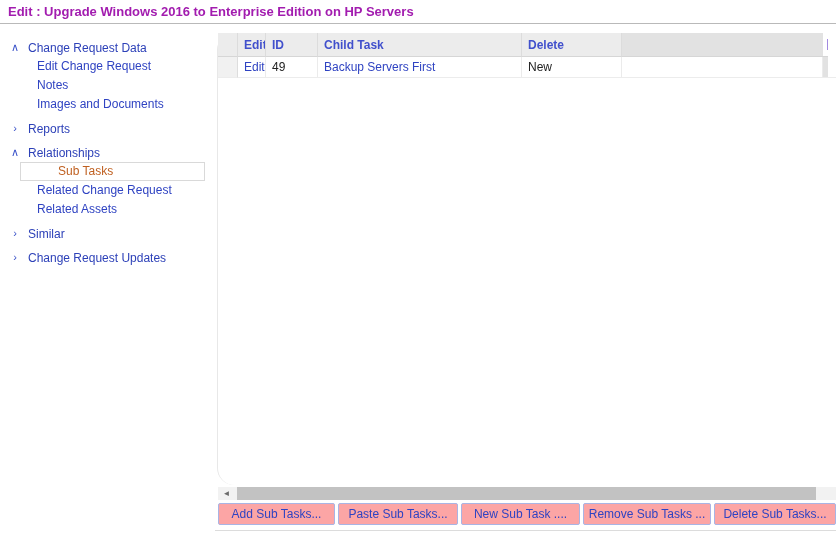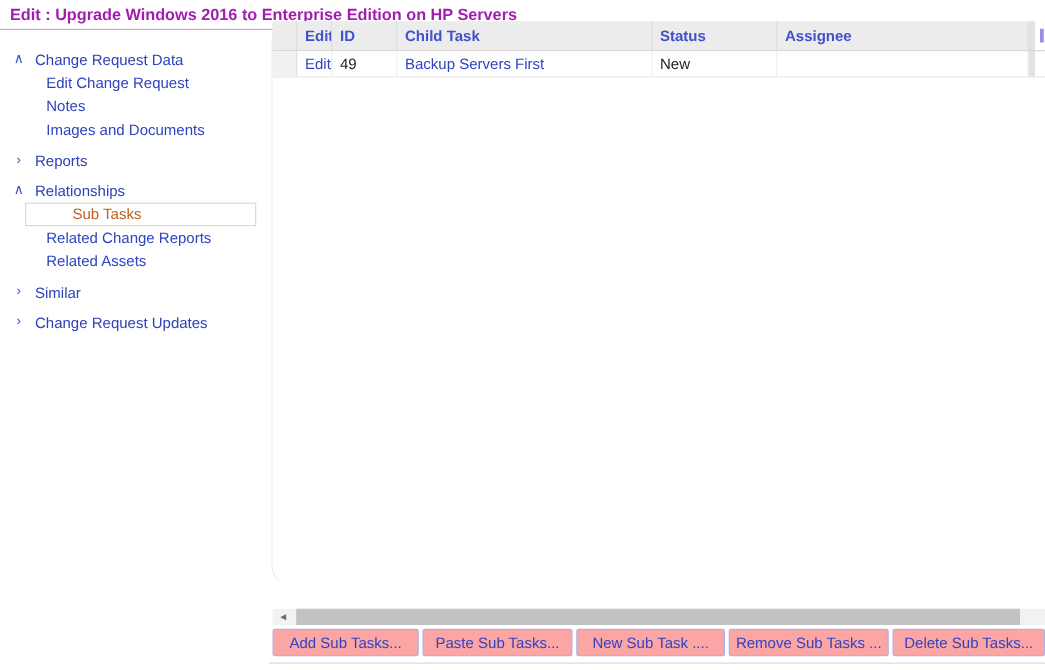--- a/index.html
+++ b/index.html
@@ -18,21 +18,21 @@
   .grow { display:flex; align-items:center; height:19px; padding-left:8px; margin-top:5px; color:#2d41b8; cursor:pointer; }
   .grow.first { margin-top:0; }
   .chev { width:14px; margin-right:6px; color:#3b52c9; font-size:11px; line-height:11px; text-align:center; }
   .child { height:19px; line-height:19px; padding-left:37px; color:#2f43c2; cursor:pointer; white-space:nowrap; }
   .child.selected {
     box-sizing:border-box; margin-left:20px; width:185px; height:19px; line-height:17px;
     border:1px solid #d9d9d9; color:#bf5f1f; background:#ffffff;
   }
   
   .grid {
-    position:absolute; left:217px; top:17px; width:619px; height:452px;
+    position:absolute; left:217px; top:33px; width:619px; height:452px;
     box-sizing:border-box; border-left:1px solid #e8e8e8; background:#fff;border-radius:17px;
   }
   .trow { display:grid; grid-template-columns:20px 28px 52px 204px 100px 201px 5px auto; }
   .hcell {
     height:24px; line-height:24px; background:#ececec; color:#4150cc; font-weight:bold;
     padding-left:6px; border-right:1px solid #dcdcdc; border-bottom:1px solid #d6d6d6;
     box-sizing:border-box; white-space:nowrap; overflow:hidden;
   }
   .hcell.nopad { padding:0; }
   .hcell.divider { background:#e2e2e2; border-right:none; padding:0; }
@@ -85,43 +85,42 @@
     <div class="grow">
       <span class="chev">›</span>
       <span>Reports</span>
     </div>
 
     <div class="grow">
       <span class="chev">∧</span>
       <span>Relationships</span>
     </div>
     <div class="child selected">Sub Tasks</div>
-    <div class="child">Related Change Reports</div>
+    <div class="child">Related Change Request</div>
     <div class="child">Related Assets</div>
 
     <div class="grow">
       <span class="chev">›</span>
       <span>Similar</span>
     </div>
 
     <div class="grow">
       <span class="chev">›</span>
       <span>Change Request Updates</span>
     </div>
 
   </div>
 
   <div class="grid">
     <div class="trow">
       <div class="hcell nopad"></div>
       <div class="hcell">Edit</div>
       <div class="hcell">ID</div>
       <div class="hcell">Child Task</div>
-      <div class="hcell">Status</div>
-      <div class="hcell">Assignee</div>
+      <div class="hcell">Delete</div>
       <div class="hcell divider"></div>
       <div class="hcell sliver">
         <span class="stroke"></span>
       </div>
     </div>
     <div class="trow">
       <div class="dcell sel"></div>
       <div class="dcell link">Edit</div>
       <div class="dcell">49</div>
       <div class="dcell link">Backup Servers First</div>

